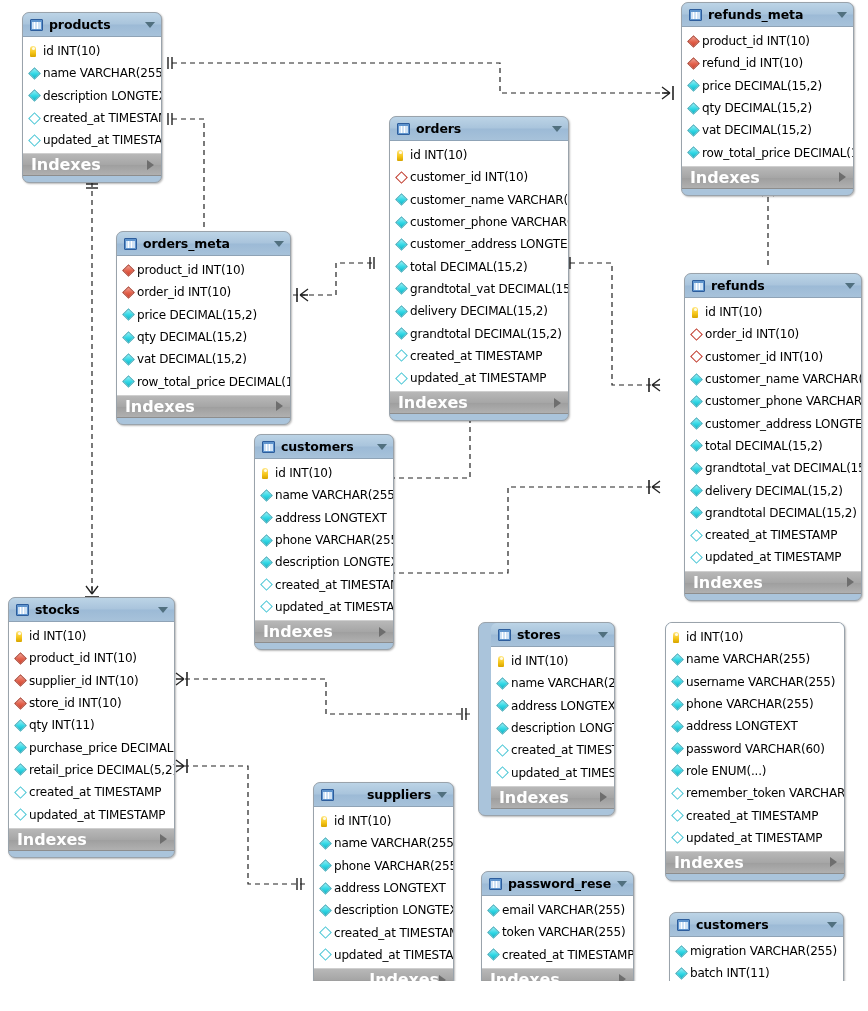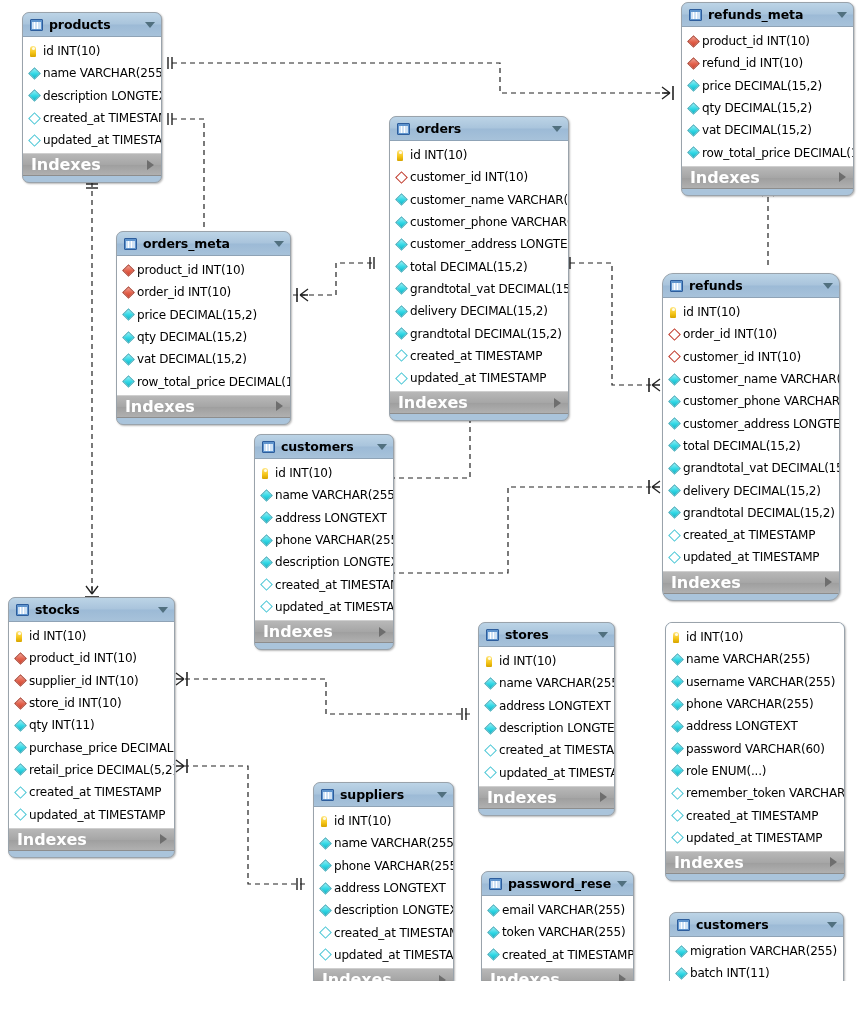--- a/index.html
+++ b/index.html
@@ -459,21 +459,21 @@
               <i class="dia"></i>
             </span>
             <span class="col-txt">row_total_price DECIMAL(15,2)</span>
           </div>
         </div>
         <div class="tbl-idx">
           <span class="idx-txt">Indexes</span>
           <span class="idx-arrow"></span>
         </div>
       </div>
-      <div class="tbl" style="left: 662px; top: 273px; width: 178px; border-radius: 11px;">
+      <div class="tbl" style="left: 684px; top: 273px; width: 178px;">
         <div class="tbl-head">
           <span class="tbl-icon"></span>
           <span class="tbl-name">refunds</span>
           <span class="caret"></span>
         </div>
         <div class="tbl-body">
           <div class="col">
             <span class="mk mk-pk">
               <i></i>
             </span>
@@ -666,21 +666,21 @@
               <i class="dia"></i>
             </span>
             <span class="col-txt">updated_at TIMESTAMP</span>
           </div>
         </div>
         <div class="tbl-idx">
           <span class="idx-txt">Indexes</span>
           <span class="idx-arrow"></span>
         </div>
       </div>
-      <div class="tbl" style="left: 478px; top: 622px; width: 137px;">
+      <div class="tbl" style="left: 478px; top: 622px; width: 137px; padding-left: 12px;">
         <div class="tbl-head">
           <span class="tbl-icon"></span>
           <span class="tbl-name">stores</span>
           <span class="caret"></span>
         </div>
         <div class="tbl-body">
           <div class="col">
             <span class="mk mk-pk">
               <i></i>
             </span>
@@ -783,21 +783,21 @@
               <i class="dia"></i>
             </span>
             <span class="col-txt">updated_at TIMESTAMP</span>
           </div>
         </div>
         <div class="tbl-idx">
           <span class="idx-txt">Indexes</span>
           <span class="idx-arrow"></span>
         </div>
       </div>
-      <div class="tbl" style="left: 313px; top: 782px; width: 141px;">
+      <div class="tbl" style="left: 313px; top: 782px; width: 141px; text-align: right;">
         <div class="tbl-head">
           <span class="tbl-icon"></span>
           <span class="tbl-name">suppliers</span>
           <span class="caret"></span>
         </div>
         <div class="tbl-body">
           <div class="col">
             <span class="mk mk-pk">
               <i></i>
             </span>

